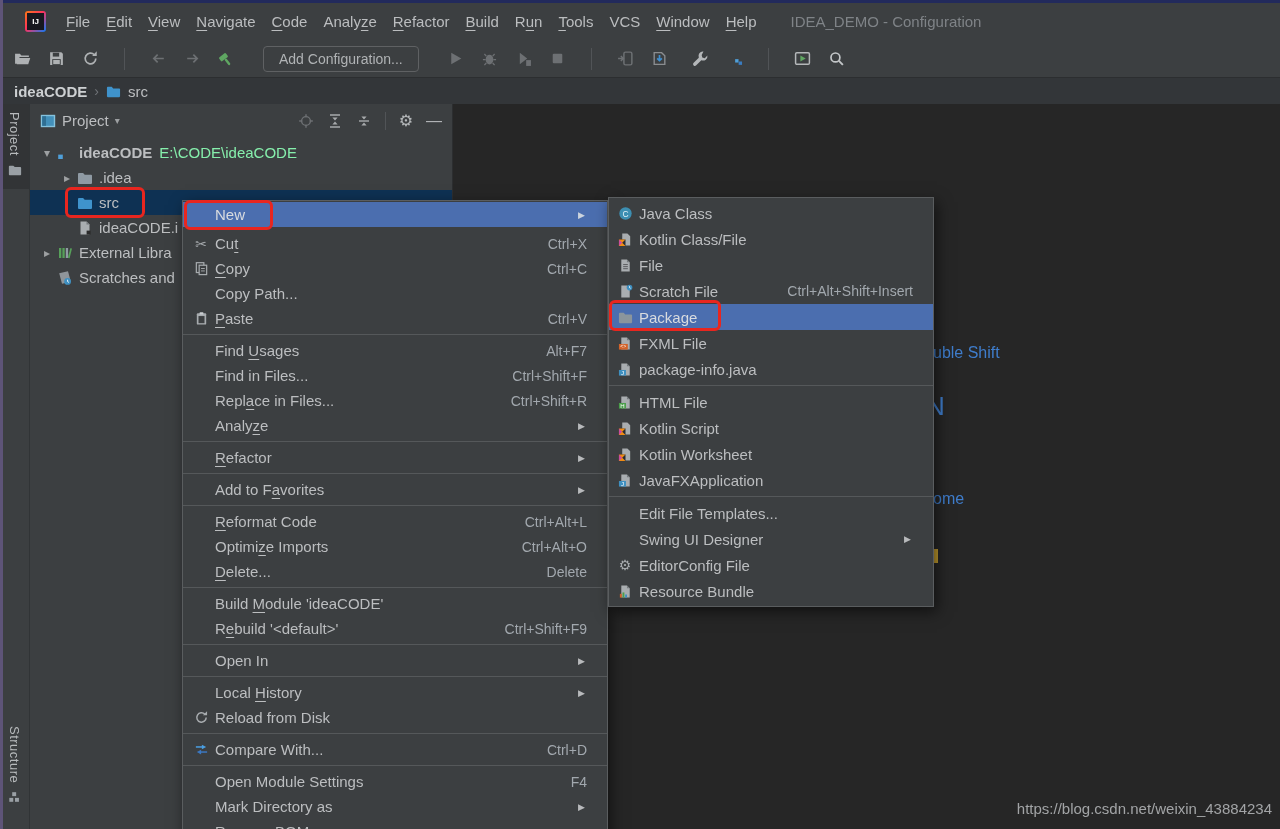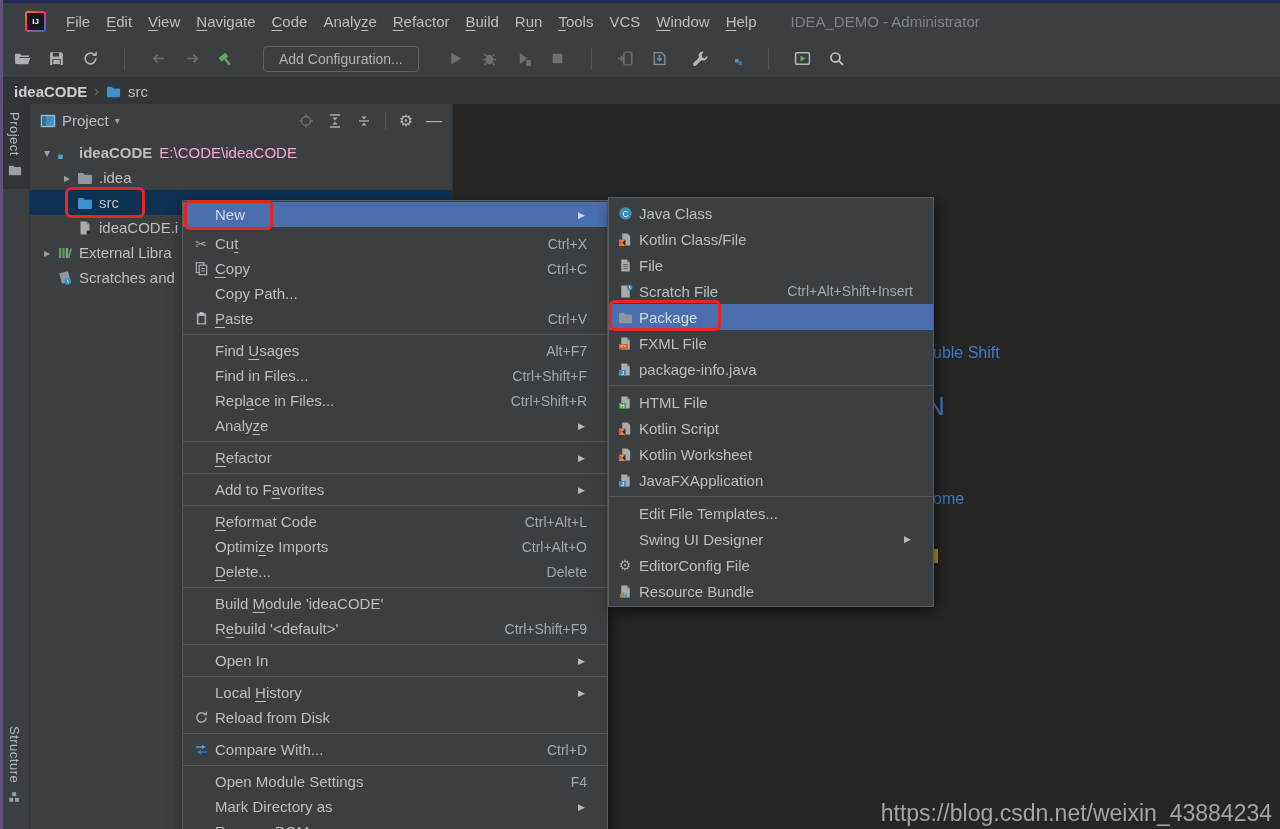--- a/index.html
+++ b/index.html
@@ -65,21 +65,21 @@
   .gicon { color:#b4b7b9; font-size:16px; line-height:16px; }
 
   .tree { padding-top:3px; font-size:15px; }
   .trow { display:flex; align-items:center; height:25px; white-space:nowrap; overflow:hidden; }
   .trow.tsel { background:#0e3153; }
   .tchev { width:18px; text-align:center; color:#9da0a2; font-size:12px; flex:none; }
   .ticon { width:18px; flex:none; display:inline-flex; justify-content:center; }
   .ticon svg { width:16px; height:16px; }
   .tlab { margin-left:5px; color:#bcbec0; }
   .tlab.bold { font-weight:bold; }
-  .tpath { margin-left:7px; color:#f9a8d4; }
+  .tpath { margin-left:7px; color:#86efac; }
 
   
   .popup { position:absolute; background:#3c3f41; border:1px solid #5a5d5f;
     box-shadow:3px 5px 14px rgba(0,0,0,.55); font-size:15px; }
   .ctxmenu { left:182px; top:200px; width:426px; height:660px; z-index:40; padding-top:1px; }
   .ctxmenu .mrow:first-child { margin-bottom:4px; }
   .submenu { left:608px; top:197px; width:326px; z-index:45; padding:2px 0; }
   .mrow { display:flex; align-items:center; height:25px; padding:0 20px 0 8px; cursor:default; }
   .submenu .mrow { height:26px; padding-left:6px; }
   .mic { width:20px; flex:none; display:inline-flex; align-items:center; justify-content:center; }
@@ -92,21 +92,21 @@
   .mrow.sel .mlab { color:#d8dbdf; }
   .mrow.sel .mright { color:#ccd4de; }
   .msep { height:1px; background:#55585a; margin:3px 0; }
 
   
   .frag { position:absolute; color:#3f7dcc; font-size:16px; z-index:1; white-space:nowrap; }
   .frag1 { left:480px; top:240px; }
   .frag2 { left:473px; top:287px; font-size:26px; }
   .frag3 { left:480px; top:386px; }
   .sliver { position:absolute; left:480px; top:445px; width:5px; height:14px; background:#c29b2e; }
-  .watermark { position:absolute; right:8px; top:696px; color:#a2a4a6; font-size:23px; }
+  .watermark { position:absolute; right:8px; top:696px; color:#a2a4a6; font-size:15px; }
   .editor > * { position:absolute; }
   .editor .frag1,.editor .frag2,.editor .frag3,.editor .sliver,.editor .watermark { position:absolute; }
 
   
   .redbox { position:absolute; border:3px solid #e8261f; border-radius:6px; z-index:100; pointer-events:none; }
   .box-src { left:65px; top:187px; width:80px; height:31px; }
   .box-new { left:184px; top:200px; width:89px; height:30px; }
   .box-package { left:609px; top:300px; width:112px; height:31px; }
 </style>
 </head>
@@ -154,21 +154,21 @@
         <div class="menu">
           <span class="">VCS</span>
         </div>
         <div class="menu">
           <span class=""><u>W</u>indow</span>
         </div>
         <div class="menu">
           <span class=""><u>H</u>elp</span>
         </div>
       </div>
-    <div class="wintitle">IDEA_DEMO - Administrator</div>
+    <div class="wintitle">IDEA_DEMO - Configuration</div>
   </div>
 
   <div class="toolbar">
       <div class="tgroup">
         <span class="tbtn">
           <svg viewBox="0 0 16 16">
             <path fill="#aeb1b3" d="M1 3.5h4.5L7 5.2h7v1.5H5.3L3.4 13H1z"></path>
             <path fill="#aeb1b3" d="M4.4 7.6h10.9l-1.9 5.9H2.5z"></path>
           </svg>
         </span>

